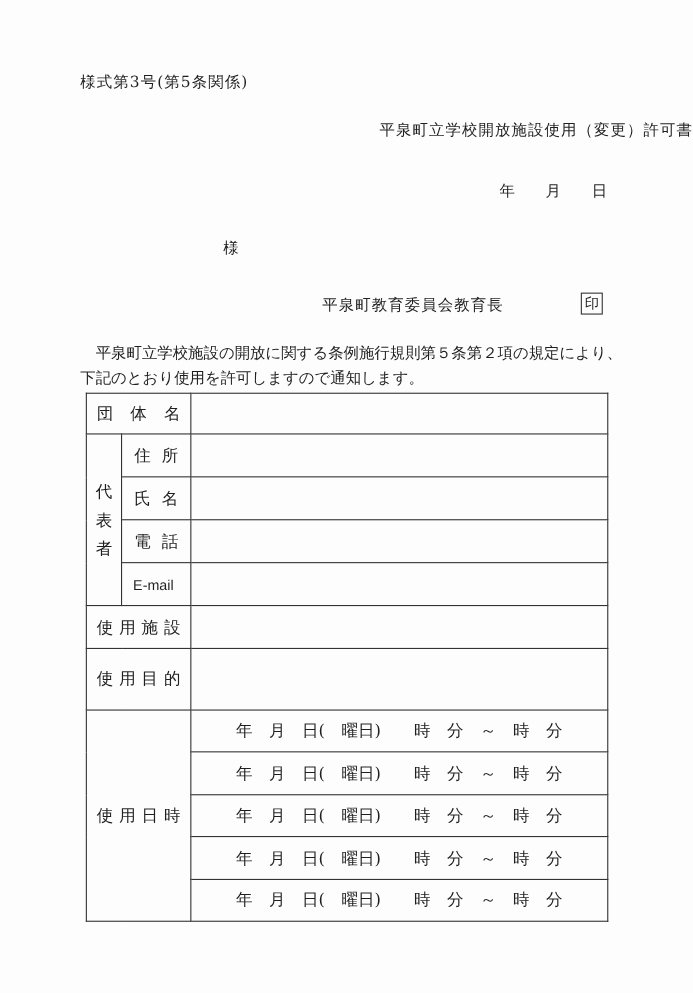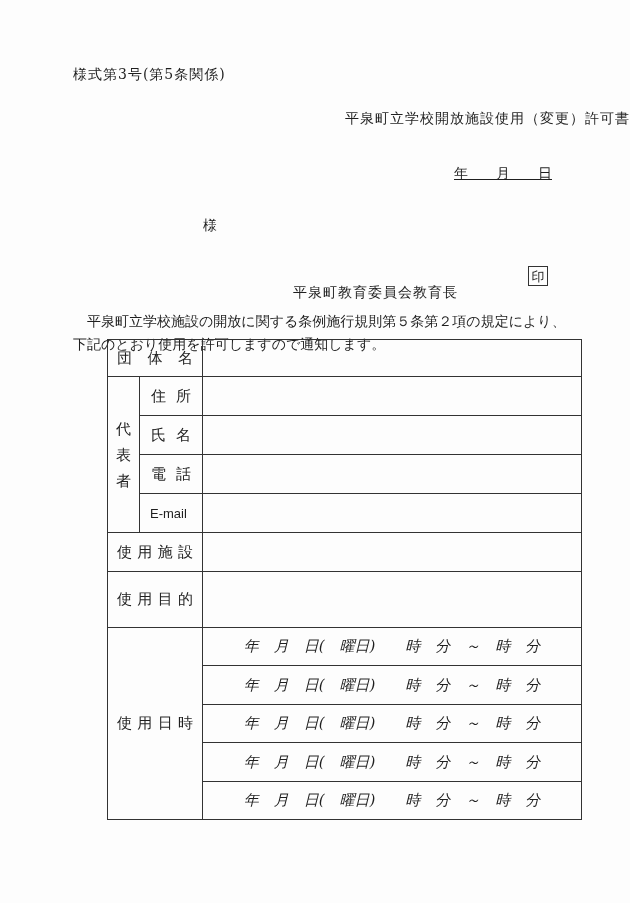--- a/index.html
+++ b/index.html
@@ -28,31 +28,30 @@
     left: 0;
     top: 110px;
     width: 100%;
     text-align: right;
     letter-spacing: 1px;
   }
   .date-line {
     position: absolute;
     top: 165px;
     right: 78px;
-    text-decoration: underline;
   }
   .addressee {
     position: absolute;
     left: 203px;
     top: 217px;
   }
   .issuer {
     position: absolute;
     left: 293px;
-    top: 284px;
+    top: 269px;
     letter-spacing: 1px;
     font-family: Liberation Mono, monospace;
   }
   .seal-box {
     position: absolute;
     left: 528px;
     top: 266px;
     width: 20px;
     height: 20px;
     border: 1px solid #333333;
@@ -64,26 +63,25 @@
   .body-text {
     position: absolute;
     left: 73px;
     top: 310px;
     width: 502px;
     line-height: 23px;
   }
   table.permit-table {
     position: absolute;
     left: 78px;
-    top: 339px;
+    top: 357px;
     border-collapse: collapse;
     table-layout: fixed;
     width: 474px;
     font-size: 15px;
-    margin-left: 29px;
   }
   table.permit-table td {
     border: 1px solid #333333;
     padding: 0;
     vertical-align: middle;
     overflow: hidden;
   }
   table.permit-table { border: 1.5px solid #2a2a2a; }
   .lbl {
     text-align: justify;
@@ -103,21 +101,20 @@
   }
   .rep-vertical {
     width: 1em;
     margin: 0 auto;
     word-break: break-all;
     line-height: 26px;
     text-align: center;
   }
   .date-cell {
     text-align: center;
-    font-style: italic;
   }
   
   tr.r-org      { height: 37px; }
   tr.r-sub      { height: 39px; }
   tr.r-facility { height: 39px; }
   tr.r-purpose  { height: 56px; }
   tr.r-date-a   { height: 38px; }
   tr.r-date-b   { height: 39px; }
 </style>
 </head>

